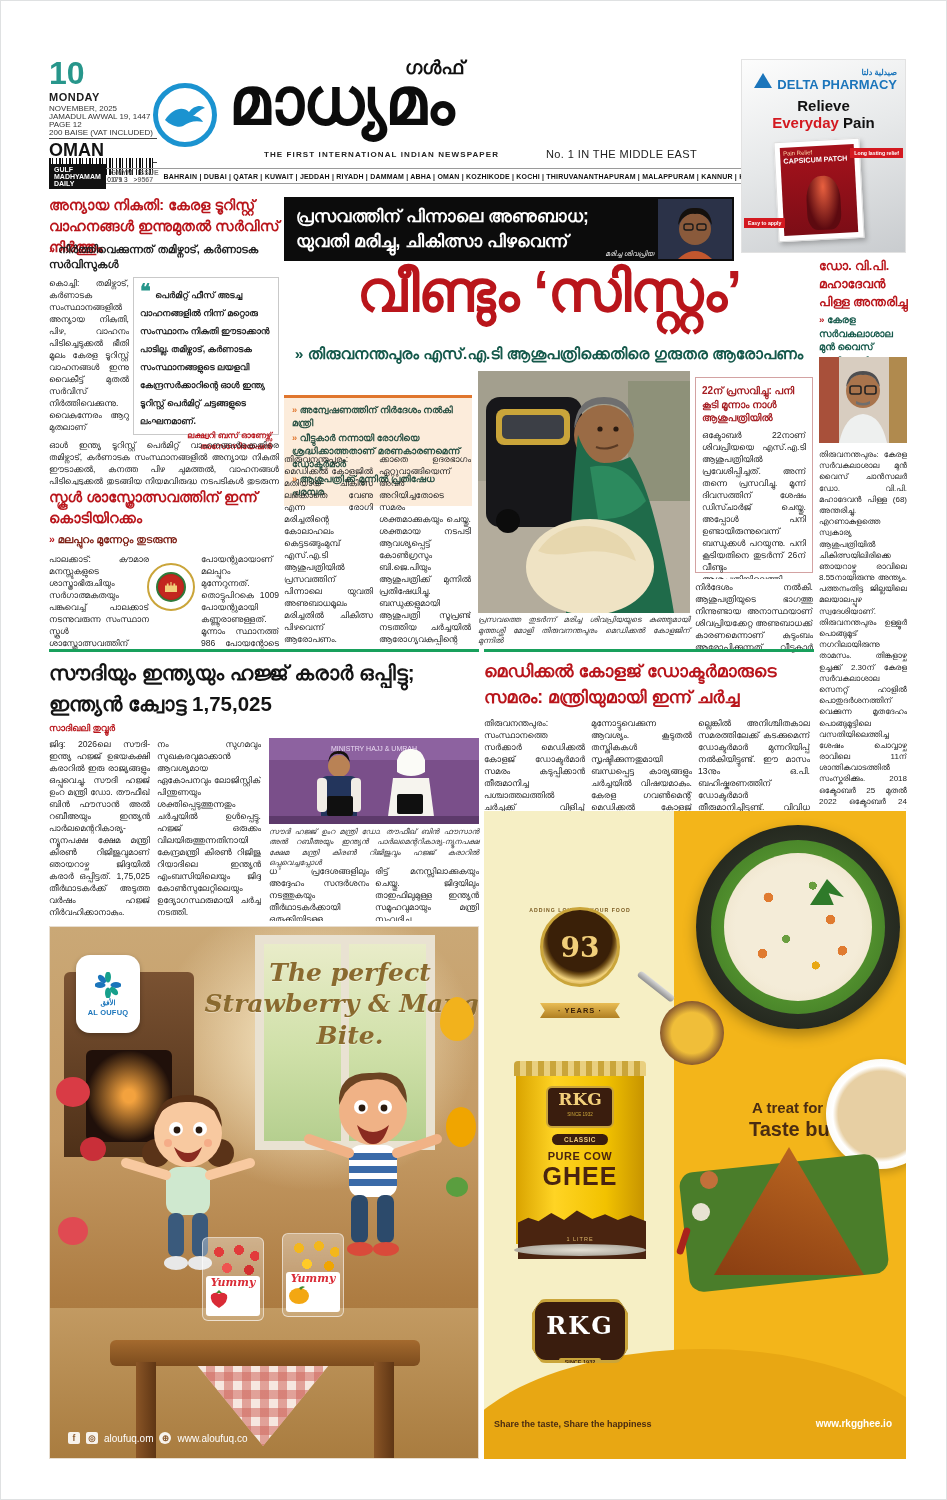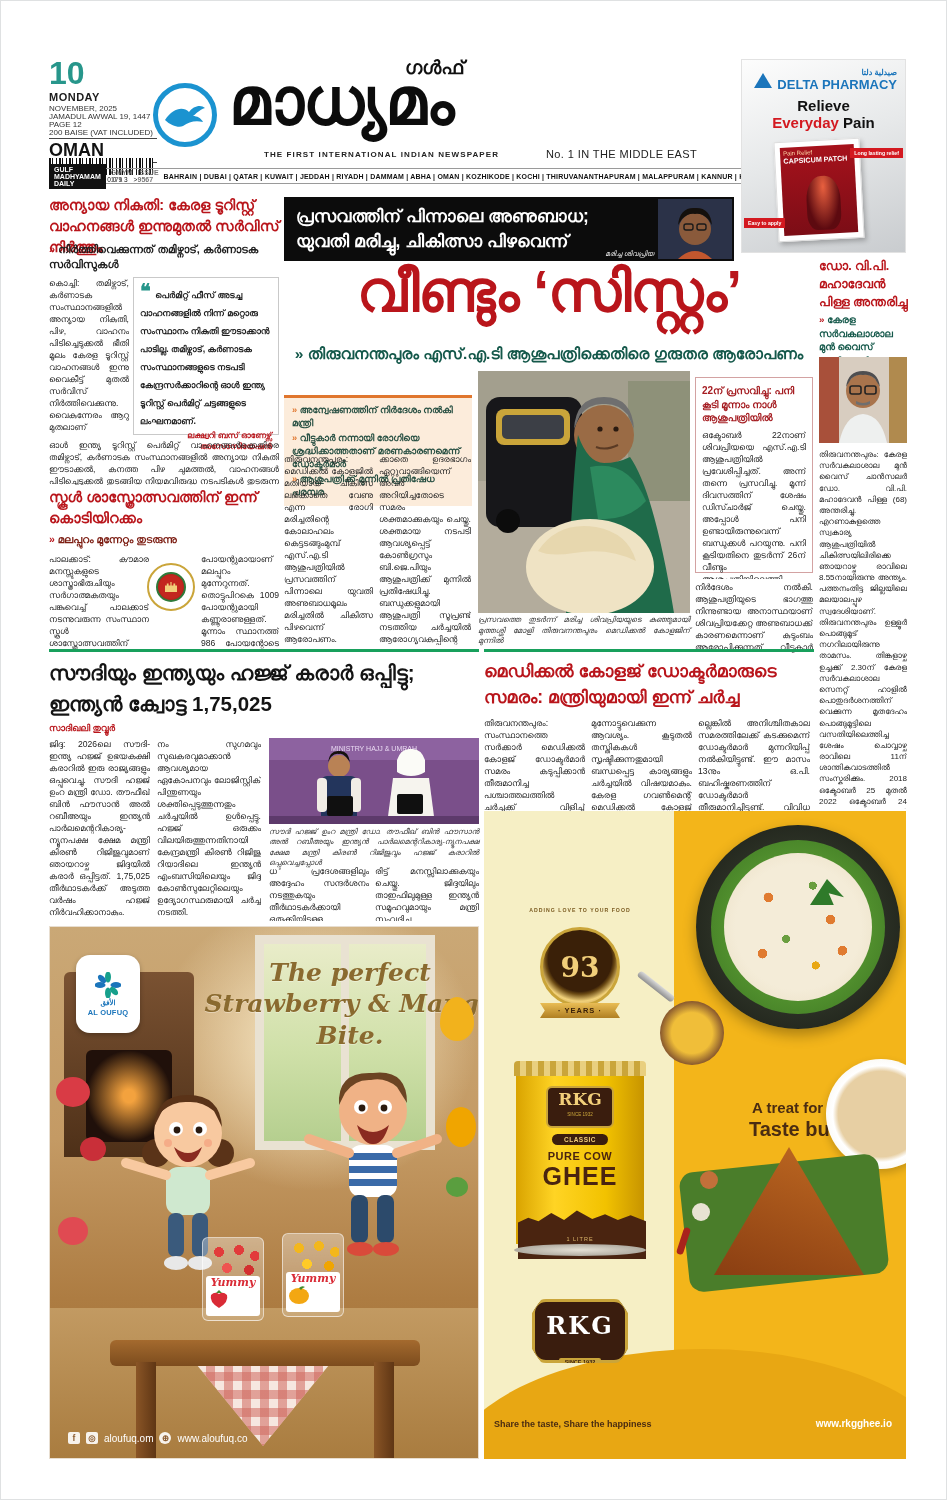--- a/index.html
+++ b/index.html
@@ -147,21 +147,21 @@
   .candy-label .yum { font-family:"DejaVu Serif",serif; font-style:italic; font-weight:bold; font-size:11px; color:#d92b36; line-height:1.2; }
   .fruit { position:absolute; border-radius:50%; }
   #alf-foot { position:absolute; left:18px; bottom:14px; color:#fff; font-size:10px; display:flex; align-items:center; gap:6px; }
   #alf-foot .ic { display:inline-flex; width:12px; height:12px; background:rgba(255,255,255,.9); color:#8a5a2e; border-radius:2px; font-size:8.5px; font-weight:bold; align-items:center; justify-content:center; }
 
   
   #rkg { left:483px; top:810px; width:422px; height:648px; overflow:hidden; }
   #rkg-left { position:absolute; left:0; top:0; width:190px; height:100%; background:#f6efc5; }
   #rkg-right { position:absolute; left:190px; top:0; width:232px; height:100%; background:#f3b51a; }
   #rkg-curve { position:absolute; left:-40px; bottom:-150px; width:520px; height:260px; background:#e8a713; border-radius:50% 50% 0 0; }
-  #rkg-badge { position:absolute; left:56px; top:116px; width:80px; height:80px; border-radius:50%;
+  #rkg-badge { position:absolute; left:56px; top:96px; width:80px; height:80px; border-radius:50%;
                background:radial-gradient(circle at 50% 40%, #3a2008 55%, #6b4a14 60%, #f2d27b 72%, #8a5a18 100%);
                border:3px solid #caa53a; display:flex; align-items:center; justify-content:center;text-align:center; }
   #rkg-badge .n { font-family:"DejaVu Serif",serif; font-size:28px; font-weight:bold; color:#f2cf7a; }
   #rkg-arc { position:absolute; left:26px; top:96px; width:140px; text-align:center; font-size:5.2px; letter-spacing:1px; color:#7a5a20; font-weight:bold; }
   #rkg-years { position:absolute; left:56px; top:192px; width:80px; height:15px; background:linear-gradient(#e9bd55,#b07f22);
                clip-path:polygon(0 0,100% 0,94% 50%,100% 100%,0 100%,6% 50%); text-align:center;
                font-size:7.5px; font-weight:bold; color:#3a2008; line-height:15px; letter-spacing:1px; }
   #rkg-tin { position:absolute; left:30px; top:250px; width:132px; height:204px; }
   #rkg-tin .lid { position:absolute; left:0; top:0; width:100%; height:15px; background:repeating-linear-gradient(90deg,#caa53a 0 6px,#e9cf7f 6px 12px); border-radius:4px 4px 0 0; }
   #rkg-tin .bodyy { position:absolute; left:2px; top:15px; width:128px; height:168px; background:linear-gradient(90deg,#d9a300,#ffd424 30%,#f2c200 70%,#c79400); }
@@ -267,21 +267,21 @@
   </div>
 
   <div class="abs" id="tax-head">അന്യായ നികുതി: കേരള ടൂറിസ്റ്റ് വാഹനങ്ങൾ ഇന്നുമുതൽ സർവിസ് നിർത്തും</div>
   <div class="abs" id="tax-sub">
     <span class="red">»</span>
     <span>നിർത്തിവെക്കുന്നത് തമിഴ്നാട്, കർണാടക സർവിസുകൾ</span>
   </div>
   <div class="abs bt" id="tax-colA">കൊച്ചി: തമിഴ്നാട്, കർണാടക സംസ്ഥാനങ്ങളിൽ അന്യായ നികുതി, പിഴ, വാഹനം പിടിച്ചെടുക്കൽ ഭീതി മൂലം കേരള ടൂറിസ്റ്റ് വാഹനങ്ങൾ ഇന്നു വൈകീട്ട് മുതൽ സർവിസ് നിർത്തിവെക്കുന്നു. വൈകുന്നേരം ആറു മുതലാണ് കേരളത്തിൽ നിന്നുള്ള എല്ലാ ടൂറിസ്റ്റ് ബ</div>
   <div class="abs" id="quote-box">
     <span class="q">❝</span>
-    <span class="qt">പെർമിറ്റ് ഫീസ് അടച്ച വാഹനങ്ങളിൽ നിന്ന് മറ്റൊരു സംസ്ഥാനം നികുതി ഈടാക്കാൻ പാടില്ല. തമിഴ്നാട്, കർണാടക സംസ്ഥാനങ്ങളുടെ നടപടി കേന്ദ്രസർക്കാറിന്റെ ഓൾ ഇന്ത്യ ടൂറിസ്റ്റ് പെർമിറ്റ് ചട്ടങ്ങളുടെ ലംഘനമാണ്.</span>
+    <span class="qt">പെർമിറ്റ് ഫീസ് അടച്ച വാഹനങ്ങളിൽ നിന്ന് മറ്റൊരു സംസ്ഥാനം നികുതി ഈടാക്കാൻ പാടില്ല. തമിഴ്നാട്, കർണാടക സംസ്ഥാനങ്ങളുടെ ലയളവി കേന്ദ്രസർക്കാറിന്റെ ഓൾ ഇന്ത്യ ടൂറിസ്റ്റ് പെർമിറ്റ് ചട്ടങ്ങളുടെ ലംഘനമാണ്.</span>
     <div class="qa">ലക്ഷ്വറി ബസ് ഓണേഴ്സ് അസോസിയേഷൻ</div>
   </div>
   <div class="abs bt" style="left:48px; top:438px; width:230px; height:46px;">ഓൾ ഇന്ത്യ ടൂറിസ്റ്റ് പെർമിറ്റ് വാഹനങ്ങൾക്കെതിരെ തമിഴ്നാട്, കർണാടക സംസ്ഥാനങ്ങളിൽ അന്യായ നികുതി ഈടാക്കൽ, കനത്ത പിഴ ചുമത്തൽ, വാഹനങ്ങൾ പിടിച്ചെടുക്കൽ തുടങ്ങിയ നിയമവിരുദ്ധ നടപടികൾ തുടരുന്ന സാഹചര്യത്തിലാണ് തീരുമാനമെന്ന് സംസ്ഥാന പ്രസിഡന്റ് എ.ജെ. റിജാസ്, ജനറൽ സെക്രട്ടറി മനീഷ് ശശിധരൻ എന്നിവർ അറിയിച്ചു.</div>
 
   <div class="abs" id="sch-head">സ്കൂൾ ശാസ്ത്രോത്സവത്തിന് ഇന്ന് കൊടിയിറക്കം</div>
   <div class="abs" id="sch-sub">
     <span class="red">»</span>
     <span>മലപ്പുറം മുന്നേറ്റം തുടരുന്നു</span>
   </div>
   <div class="abs bt" id="sch-colA">പാലക്കാട്: കൗമാര മനസ്സുകളുടെ ശാസ്ത്രാഭിരുചിയും സർഗാത്മകതയും പങ്കുവെച്ച് പാലക്കാട് നടന്നുവരുന്ന സംസ്ഥാന സ്കൂൾ ശാസ്ത്രോത്സവത്തിന് ഇന്ന് സമാപനമാകും. കഴിഞ്ഞ വർഷത്തെ ഓവറോൾ ചാമ്പ്യരായ മലപ്പുറം മുന്നേറ്റം തുടരുന്നു. 1029</div>

